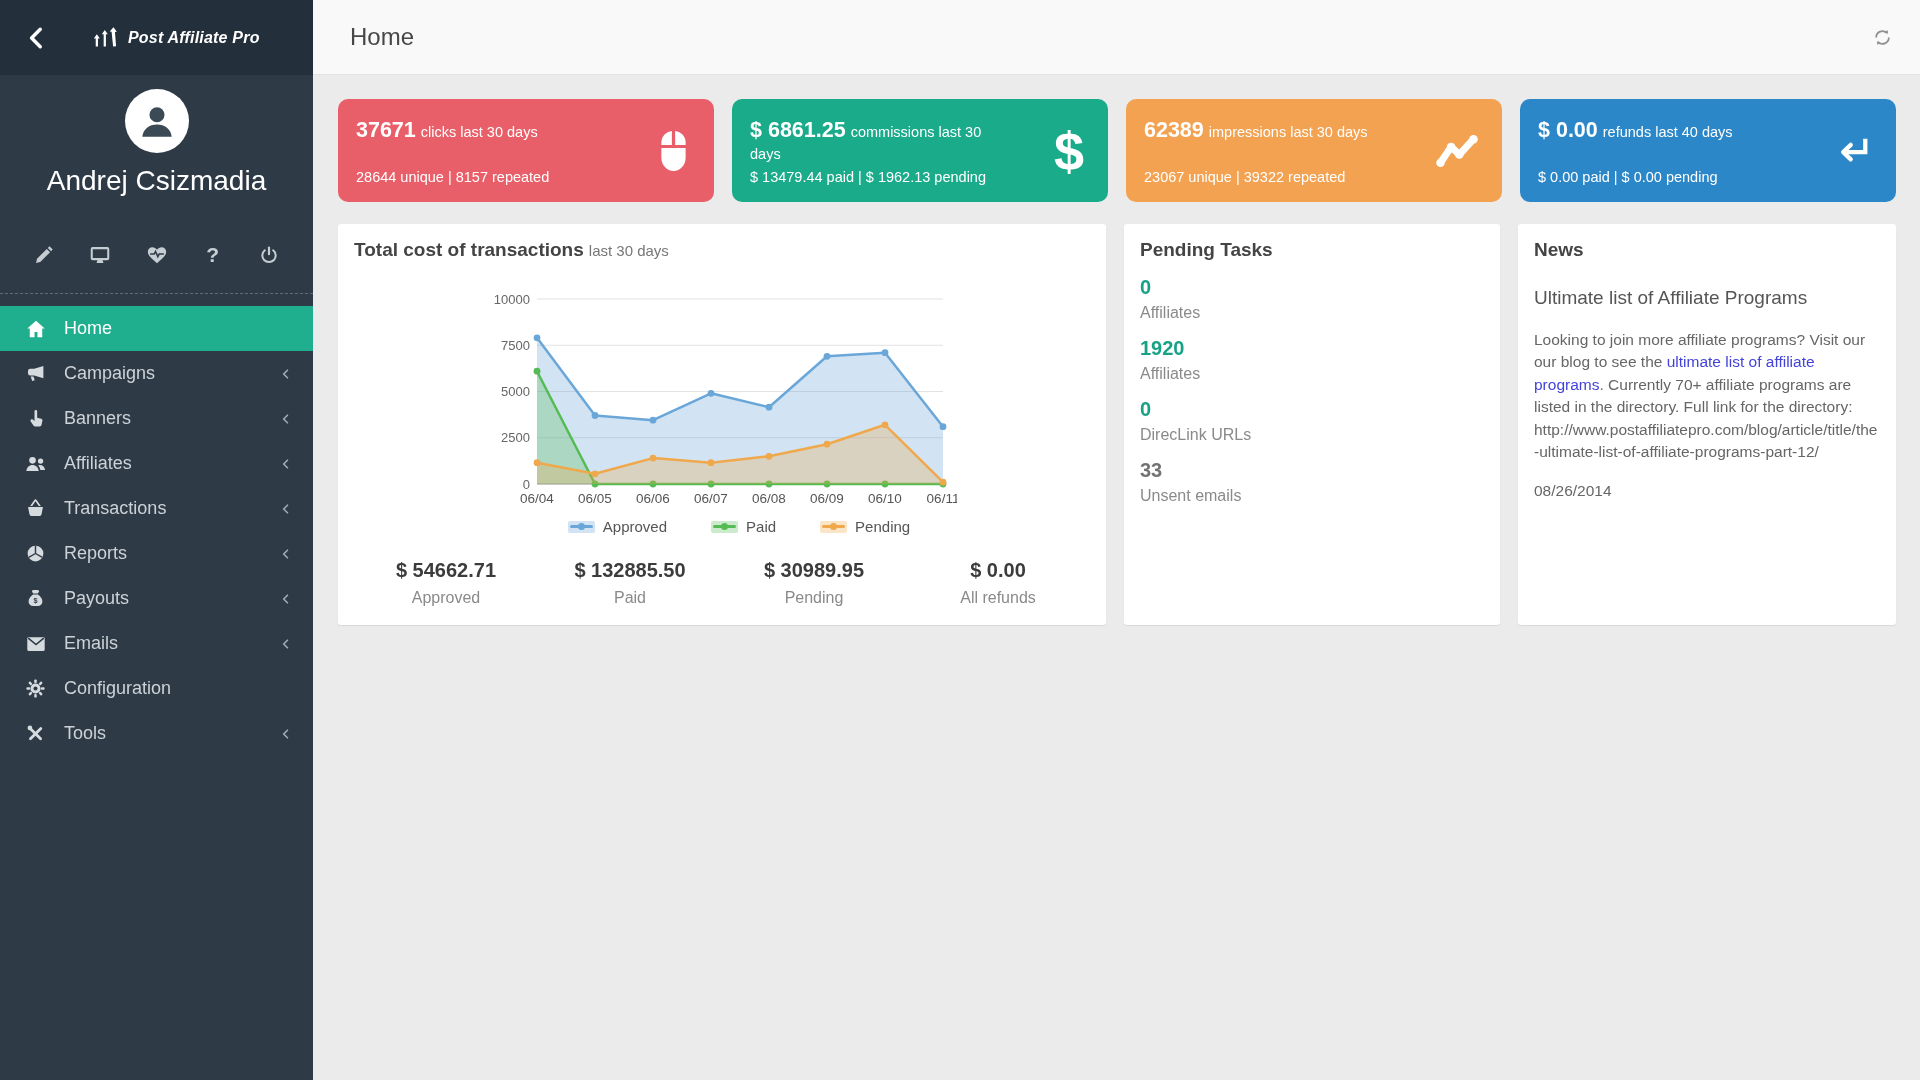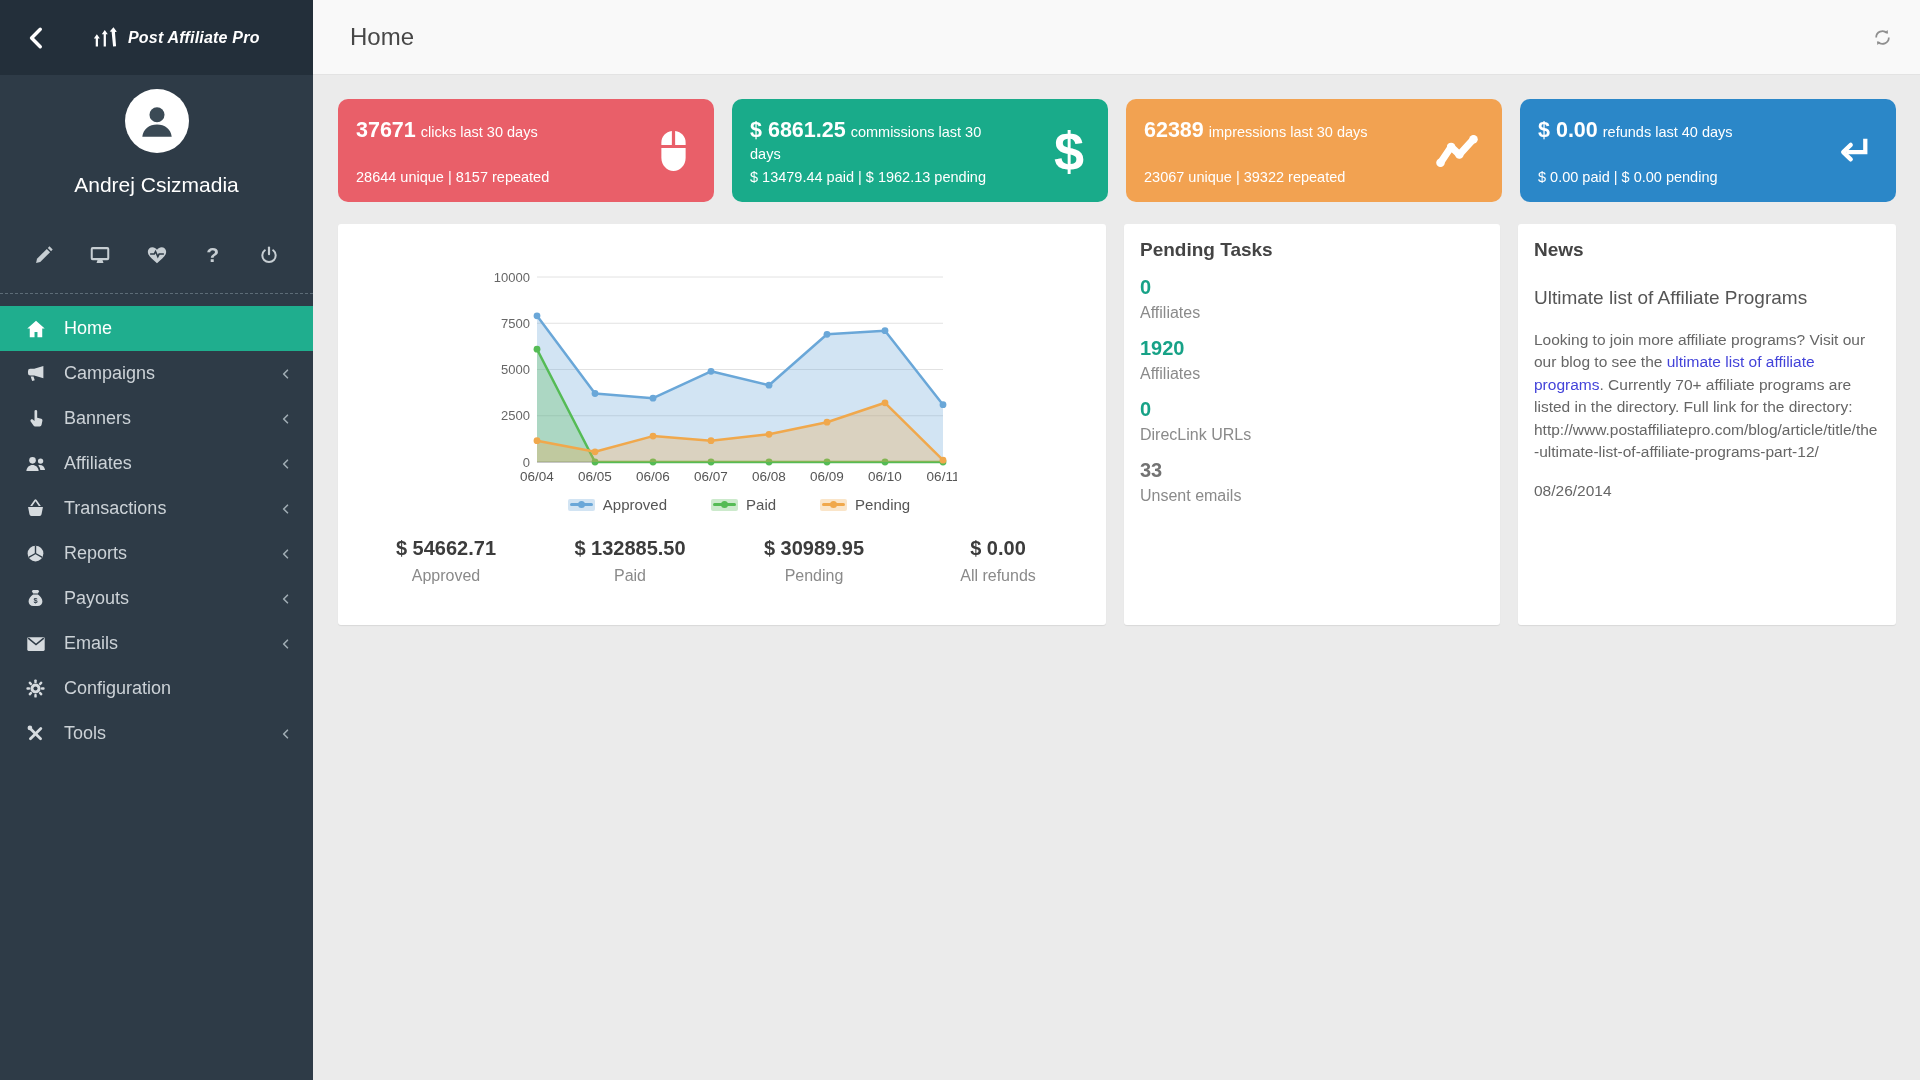--- a/index.html
+++ b/index.html
@@ -6,21 +6,21 @@
   html,body{width:1920px;height:1080px;overflow:hidden;font-family:"Liberation Sans",sans-serif;background:#ebebeb}
   .app{display:flex;width:100%;height:100%}
 
   
   .sidebar{width:313px;flex-shrink:0;background:#2e3b47;display:flex;flex-direction:column}
   .sidebar-top{height:75px;background:#232f3a;display:flex;align-items:center;padding-left:24px}
   .back-btn{cursor:pointer;display:flex;align-items:center}
   .logo{margin-left:42px;display:flex;align-items:center;gap:8px;color:#fff;font-style:italic;font-weight:bold;font-size:16px;letter-spacing:.2px}
   .profile{padding-top:14px;text-align:center}
   .avatar{width:64px;height:64px;border-radius:50%;background:#fff;margin:0 auto;display:flex;align-items:center;justify-content:center}
-  .user-name{color:#fff;font-size:21px;font-weight:400;margin-top:20px}
+  .user-name{color:#fff;font-size:28px;font-weight:400;margin-top:12px}
   .quick-icons{display:flex;justify-content:space-between;padding:0 32px;margin-top:46px;color:#c7ced3}
   .quick-icons .qi{cursor:pointer;display:flex;align-items:center;justify-content:center;width:24px;height:24px}
   .divider{border-bottom:1px dashed #5d6c77;margin-top:26px}
   .menu{list-style:none;padding-top:12px}
   .menu li{display:flex;align-items:center;height:45px;padding:0 20px 0 24px;color:#ccd2d7;font-size:18px;cursor:pointer}
   .menu li .mi{width:23px;height:23px;margin-right:17px;flex-shrink:0;display:flex;align-items:center;justify-content:center;color:#d6dbdf}
   .menu li.active{background:#1fae8e;color:#fff}
   .menu li.active .mi{color:#fff}
   .menu .chev{margin-left:auto;color:#9fabb3;display:flex;align-items:center}
 
@@ -328,20 +328,23 @@
                 <path d="M28 4v12H11" fill="none" stroke="#fff" stroke-width="3.8"></path>
                 <path d="M15 9.5 8.2 16l6.8 6.5" fill="none" stroke="#fff" stroke-width="3.8" stroke-linecap="round" stroke-linejoin="round"></path>
               </svg>
           </div>
         </div>
       </div>
 
       <div class="panels-row">
 
         <section class="panel">
+          <div class="panel-title">
+            <span>Total cost of transactions</span><span class="sub">last 30 days</span>
+          </div>
           <div class="chart-wrap">
             <svg id="chart-svg" viewBox="0 0 470 225">
                 <line x1="50" y1="195" x2="456" y2="195" stroke="#8f8f8f" stroke-width="1"></line>
                 <text x="43" y="199.5" text-anchor="end" font-size="13" fill="#666">0</text>
                 <line x1="50" y1="148.75" x2="456" y2="148.75" stroke="#e2e2e2" stroke-width="1"></line>
                 <text x="43" y="153.25" text-anchor="end" font-size="13" fill="#666">2500</text>
                 <line x1="50" y1="102.5" x2="456" y2="102.5" stroke="#e2e2e2" stroke-width="1"></line>
                 <text x="43" y="107" text-anchor="end" font-size="13" fill="#666">5000</text>
                 <line x1="50" y1="56.25" x2="456" y2="56.25" stroke="#e2e2e2" stroke-width="1"></line>
                 <text x="43" y="60.75" text-anchor="end" font-size="13" fill="#666">7500</text>

